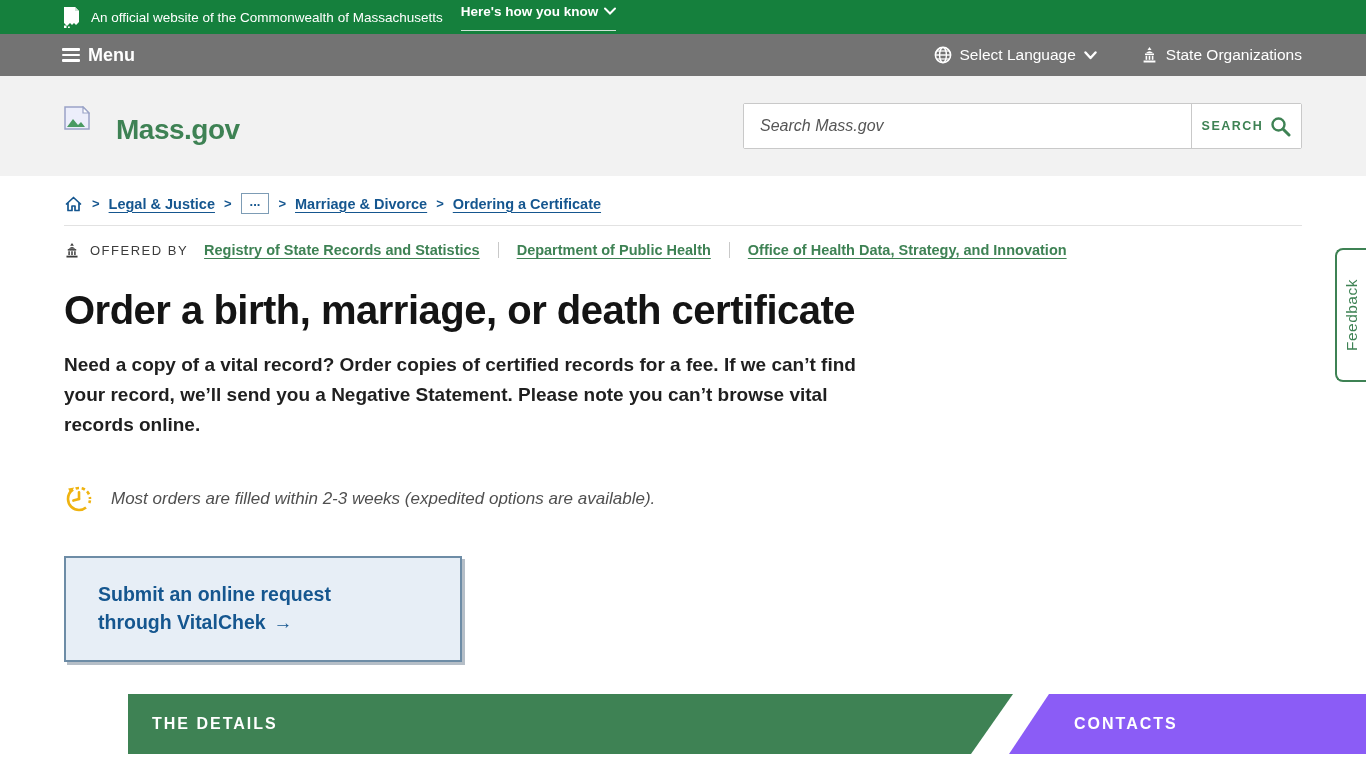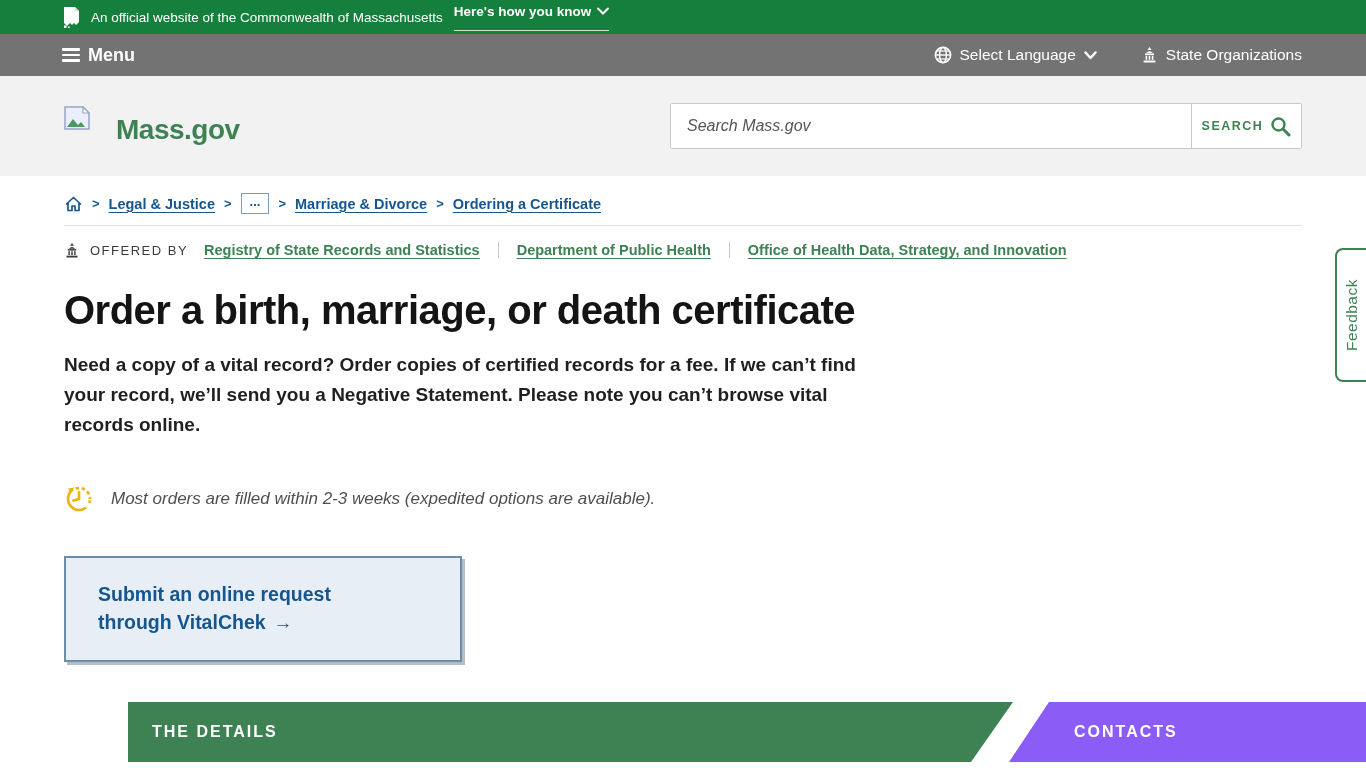--- a/index.html
+++ b/index.html
@@ -4,36 +4,36 @@
 <style>
   * { margin:0; padding:0; box-sizing:border-box; }
   html,body { background:#ffffff; }
   body { font-family:"Liberation Sans", sans-serif; }
   .page { position:relative; width:1366px; height:768px; background:#fff; overflow:hidden; }
 
   
   .topbar { height:34px; background:#15803d; display:flex; align-items:center; padding-left:62px; gap:10px; }
   .topbar .flagicon { display:flex; align-items:center; }
   .topbar .official { color:#ffffff; font-size:13.5px; }
-  .howknow { background:none; border:none; color:#fff; font-size:13.5px; font-weight:bold; display:flex; align-items:center; gap:6px; margin-left:1px; cursor:pointer; border-bottom:1px solid #cfe3d6; padding-bottom:11px; }
+  .howknow { background:none; border:none; color:#fff; font-size:13.5px; font-weight:bold; display:flex; align-items:center; gap:6px; margin-left:8px; cursor:pointer; border-bottom:1px solid #cfe3d6; padding-bottom:11px; }
 
   
   .navbar { height:42px; background:#737373; display:flex; align-items:center; justify-content:space-between; padding:0 64px 0 62px; }
   .nav-left { display:flex; align-items:center; gap:10px; color:#fff; }
   .hamburger { display:inline-flex; flex-direction:column; gap:3px; }
   .hamburger span { width:18px; height:2.5px; background:#fff; border-radius:1px; }
   .menu-label { color:#fff; font-size:18px; font-weight:bold; }
   .nav-right { display:flex; align-items:center; gap:44px; }
   .nav-btn { background:none; border:none; color:#fff; font-size:15.5px; display:flex; align-items:center; gap:8px; cursor:pointer; }
 
   
   .header { height:100px; background:#f2f2f2; display:flex; align-items:center; justify-content:space-between; padding:13px 64px; }
   .logo { display:flex; align-items:flex-start; gap:26px; cursor:pointer; }
   .logo-text { color:#3e8254; font-size:28px; font-weight:bold; letter-spacing:-0.5px; margin-top:8px; }
-  .searchbar { display:flex; width:632px; height:46px; background:#fff; border:1px solid #c9c9c9; border-radius:2px; }
+  .searchbar { display:flex; width:559px; height:46px; background:#fff; border:1px solid #c9c9c9; border-radius:2px; }
   .searchbar input { flex:1; border:none; outline:none; padding:0 16px; font-size:16px; font-family:"Liberation Sans", sans-serif; color:#333; background:#fff; }
   .searchbar input::placeholder { font-style:italic; color:#555; }
   .search-btn { width:110px; background:#fff; border:none; border-left:1px solid #c9c9c9; display:flex; align-items:center; justify-content:center; gap:7px; cursor:pointer; }
   .search-btn .search-label { color:#3e8254; font-size:12.5px; font-weight:bold; letter-spacing:1.5px; }
 
   
   .content { padding:0 64px; }
   .breadcrumb { margin-top:17px; display:flex; align-items:center; gap:9px; font-size:14.5px; font-weight:600; color:#15568f; }
   .breadcrumb a { color:#15568f; text-decoration:underline; text-underline-offset:3px; text-decoration-thickness:1px; cursor:pointer; }
   .crumb-sep { color:#15568f; font-weight:600; font-size:13px; }
@@ -49,21 +49,21 @@
   .lead { margin-top:17px; max-width:800px; font-size:19px; font-weight:bold; color:#1f1f1f; line-height:30px; }
 
   .notice { margin-top:44px; display:flex; align-items:center; gap:17px; }
   .notice-text { font-style:italic; font-size:17px; color:#4f4f4f; }
 
   .cta { margin-top:42px; width:398px; background:#e7eef6; border:2px solid #6d8ca6; box-shadow:3px 3px 0 rgba(90,110,130,0.45); padding:22px 30px 24px 32px; cursor:pointer; text-align:left; display:block; }
   .cta .cta-text { color:#15568f; font-size:19.5px; font-weight:bold; line-height:28px; }
   .cta .arrow { color:#15568f; font-size:19px; font-weight:bold; margin-left:8px; }
 
   
-  .tabs { position:relative; margin-top:40px; height:63px; }
+  .tabs { position:relative; margin-top:32px; height:63px; }
   .tab-details { position:absolute; left:64px; top:0; width:885px; height:60px; background:#3e8254; clip-path:polygon(0 0, 100% 0, calc(100% - 42px) 100%, 0 100%); display:flex; align-items:center; padding-left:24px; cursor:pointer; }
   .tab-contacts { position:absolute; left:945px; top:0; width:357px; height:60px; background:#8b5cf6; clip-path:polygon(40px 0, 100% 0, 100% 100%, 0 100%); display:flex; align-items:center; padding-left:65px; cursor:pointer; }
   .tab-label { color:#fff; font-size:16px; font-weight:bold; letter-spacing:2px; }
 
   
   .feedback { position:absolute; right:0; top:248px; width:31px; height:134px; background:#fff; border:2px solid #3e8254; border-right:none; border-radius:8px 0 0 8px; display:flex; align-items:center; justify-content:center; cursor:pointer; }
   .feedback span { writing-mode:vertical-rl; transform:rotate(180deg); color:#3e8254; font-size:15.5px; letter-spacing:0.5px; }
 
   svg { display:block; }
 </style>

